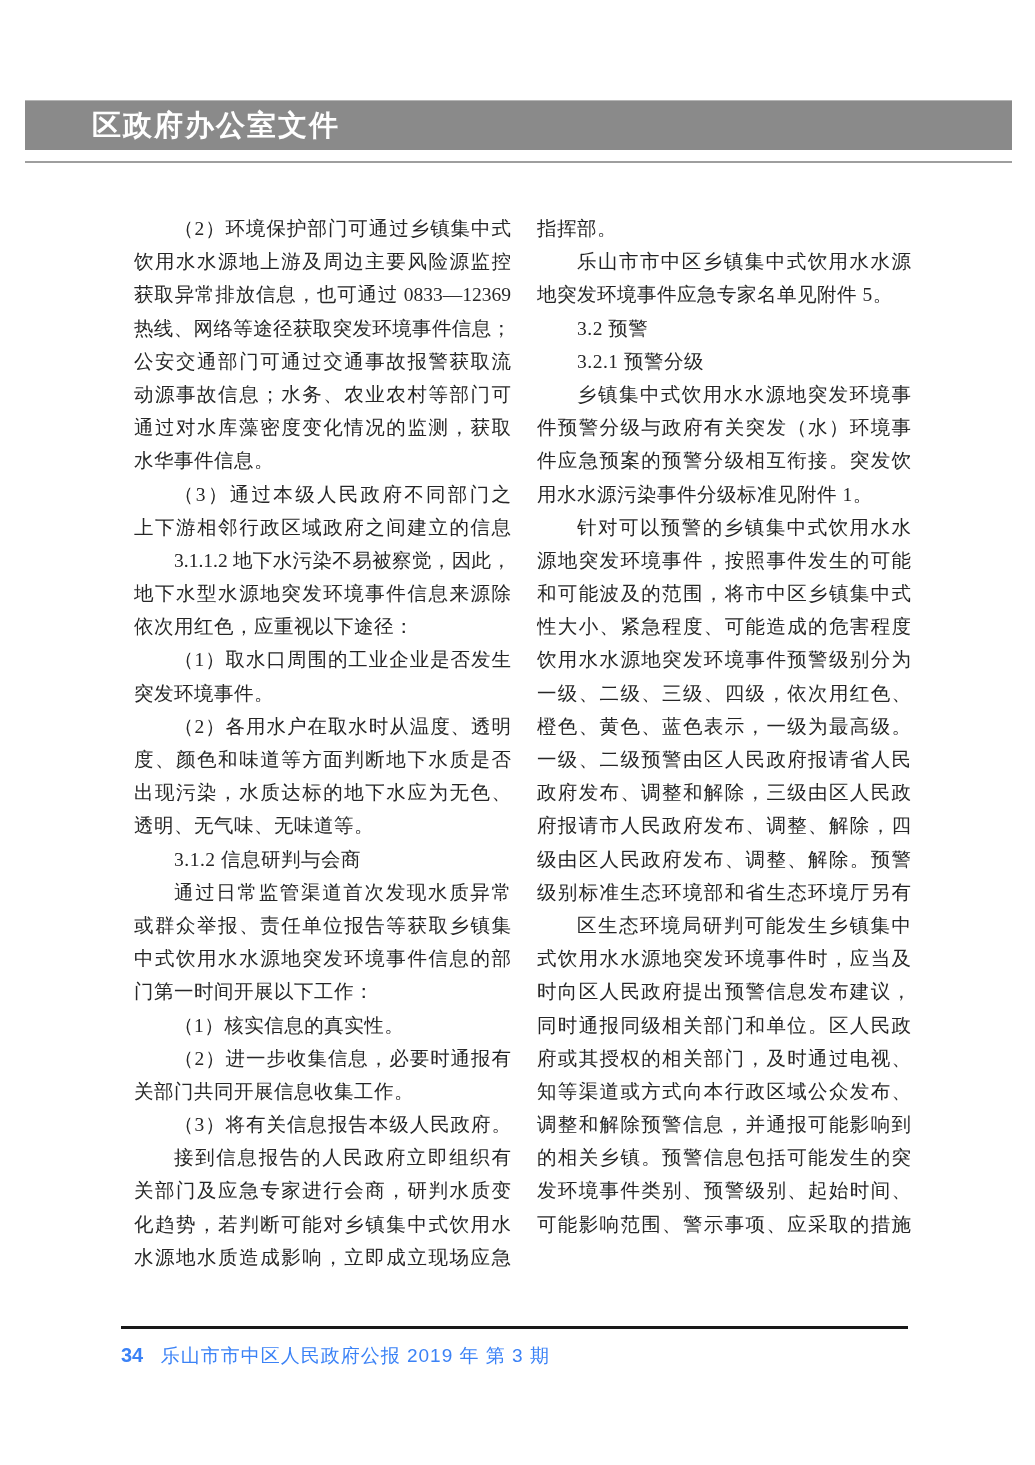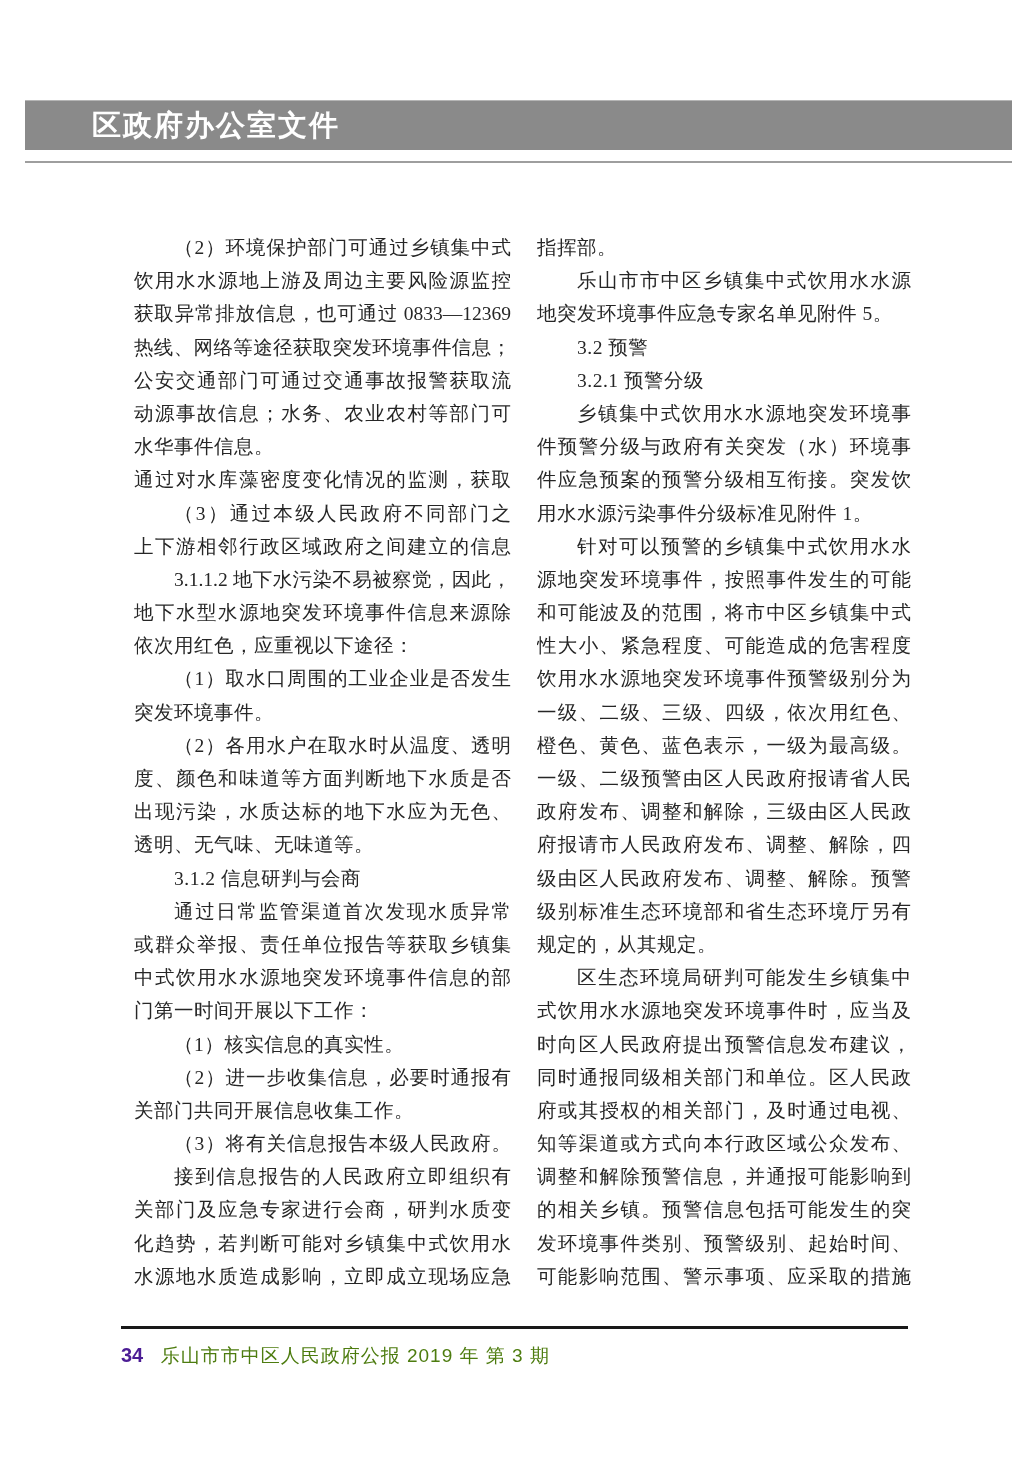--- a/index.html
+++ b/index.html
@@ -44,21 +44,20 @@
     top: 161px;
     width: 987px;
     height: 2px;
     background: #9e9e9e;
   }
   .column {
     position: absolute;
     top: 212px;
     color: #262626;
     font-size: 19.5px;
-    margin-top: 19px;
   }
   .column-left  { left: 134px; width: 377px; }
   .column-right { left: 537px; width: 374px; }
   .line {
     height: 33.2px;
     line-height: 33.2px;
     overflow: hidden;
     white-space: nowrap;
     text-align: left;
     letter-spacing: 0.5px;
@@ -81,27 +80,27 @@
   }
   .footer {
     position: absolute;
     left: 121px;
     top: 1340px;
     height: 30px;
     line-height: 30px;
     font-family: "Liberation Sans", sans-serif;
   }
   .page-num {
-    color: #4c1d95;
+    color: #3b82f6;
     font-weight: 700;
     font-size: 20px;
     margin-right: 13px;
   }
   .pub {
-    color: #4d7c0f;
+    color: #3b82f6;
     font-size: 19px;
     letter-spacing: 1px;
   }
 </style>
 </head>
 <body>
 
 <div class="page">
 
   <div class="banner">
@@ -110,22 +109,22 @@
 
   <div class="banner-rule"></div>
 
   <div class="column column-left" id="col-left">
       <div class="line indent just">（2）环境保护部门可通过乡镇集中式</div>
       <div class="line just">饮用水水源地上游及周边主要风险源监控</div>
       <div class="line just">获取异常排放信息，也可通过 0833—12369</div>
       <div class="line just">热线、网络等途径获取突发环境事件信息；</div>
       <div class="line just">公安交通部门可通过交通事故报警获取流</div>
       <div class="line just">动源事故信息；水务、农业农村等部门可</div>
+      <div class="line just">通过对水库藻密度变化情况的监测，获取</div>
       <div class="line">水华事件信息。</div>
-      <div class="line just">通过对水库藻密度变化情况的监测，获取</div>
       <div class="line indent just">（3）通过本级人民政府不同部门之间、</div>
       <div class="line just">上下游相邻行政区域政府之间建立的信息</div>
       <div class="line indent just">3.1.1.2 地下水污染不易被察觉，因此，</div>
       <div class="line just">地下水型水源地突发环境事件信息来源除</div>
       <div class="line">依次用红色，应重视以下途径：</div>
       <div class="line indent just">（1）取水口周围的工业企业是否发生</div>
       <div class="line">突发环境事件。</div>
       <div class="line indent just">（2）各用水户在取水时从温度、透明</div>
       <div class="line just">度、颜色和味道等方面判断地下水质是否</div>
       <div class="line just">出现污染，水质达标的地下水应为无色、</div>
@@ -160,21 +159,20 @@
       <div class="line just">和可能波及的范围，将市中区乡镇集中式</div>
       <div class="line just">性大小、紧急程度、可能造成的危害程度</div>
       <div class="line just">饮用水水源地突发环境事件预警级别分为</div>
       <div class="line just">一级、二级、三级、四级，依次用红色、</div>
       <div class="line just">橙色、黄色、蓝色表示，一级为最高级。</div>
       <div class="line just">一级、二级预警由区人民政府报请省人民</div>
       <div class="line just">政府发布、调整和解除，三级由区人民政</div>
       <div class="line just">府报请市人民政府发布、调整、解除，四</div>
       <div class="line just">级由区人民政府发布、调整、解除。预警</div>
       <div class="line just">级别标准生态环境部和省生态环境厅另有</div>
-      <div class="line">规定的，从其规定。</div>
       <div class="line indent just">区生态环境局研判可能发生乡镇集中</div>
       <div class="line just">式饮用水水源地突发环境事件时，应当及</div>
       <div class="line just">时向区人民政府提出预警信息发布建议，</div>
       <div class="line just">同时通报同级相关部门和单位。区人民政</div>
       <div class="line just">府或其授权的相关部门，及时通过电视、</div>
       <div class="line just">知等渠道或方式向本行政区域公众发布、</div>
       <div class="line just">调整和解除预警信息，并通报可能影响到</div>
       <div class="line just">的相关乡镇。预警信息包括可能发生的突</div>
       <div class="line just">发环境事件类别、预警级别、起始时间、</div>
       <div class="line just">可能影响范围、警示事项、应采取的措施</div>

